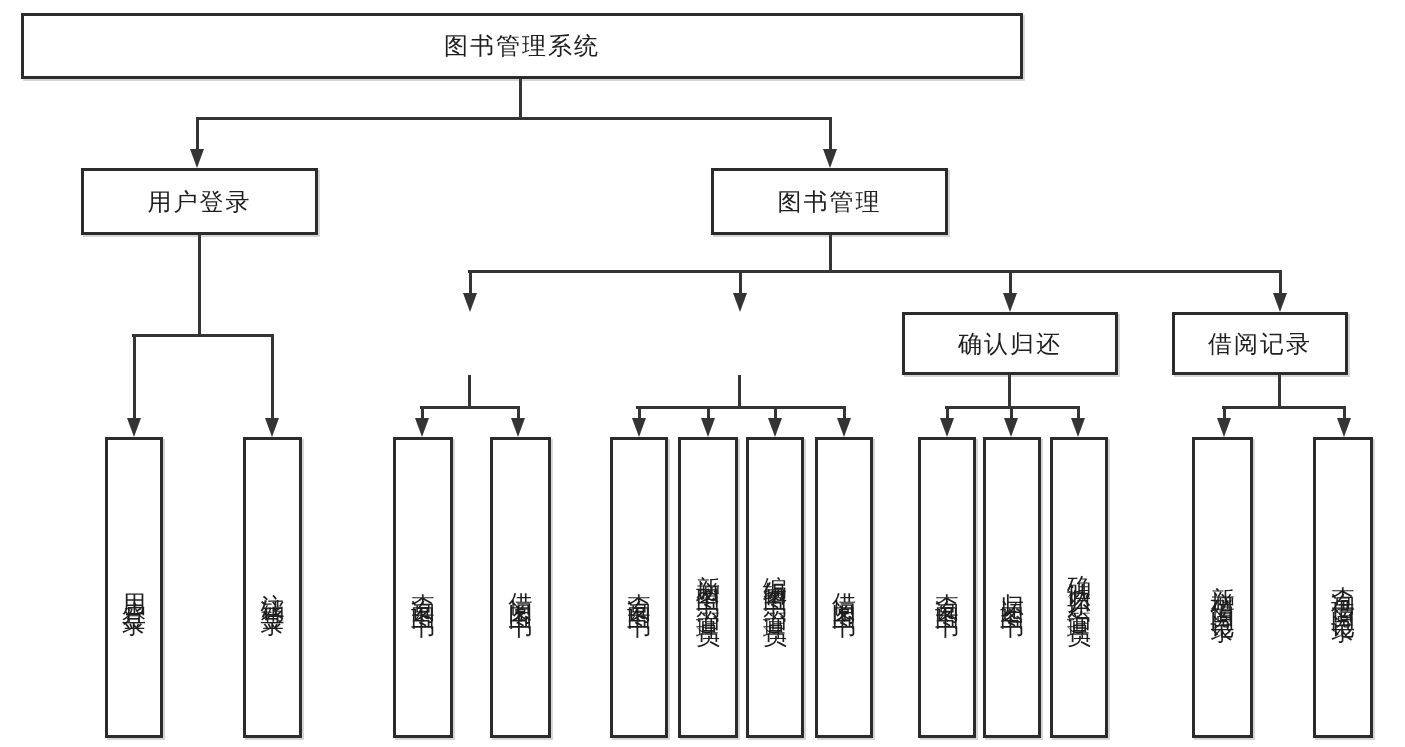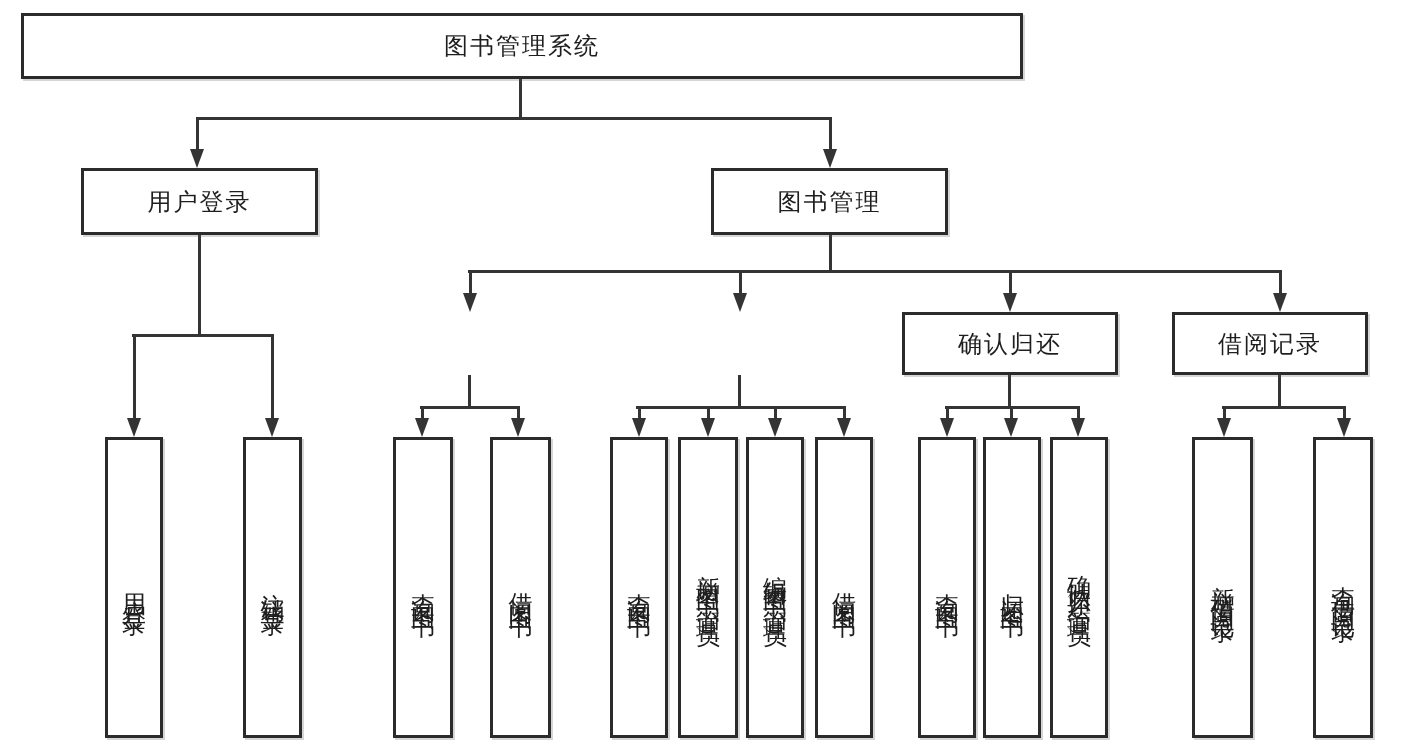--- a/index.html
+++ b/index.html
@@ -111,21 +111,21 @@
   <div class="hbox" style="left:81px;top:168px;width:237px;height:67px;">
     <span class="lbl">用户登录</span>
   </div>
   <div class="hbox" style="left:711px;top:168px;width:237px;height:67px;">
     <span class="lbl">图书管理</span>
   </div>
 
   <div class="hbox" style="left:902px;top:312px;width:216px;height:63px;">
     <span class="lbl">确认归还</span>
   </div>
-  <div class="hbox" style="left:1172px;top:312px;width:196px;height:63px;">
+  <div class="hbox" style="left:1172px;top:312px;width:176px;height:63px;">
     <span class="lbl">借阅记录</span>
   </div>
 
   <div class="vbox" style="left:105px;top:437px;width:58px;height:301px;">
     <span class="vlbl">用户登录</span>
   </div>
   <div class="vbox" style="left:243px;top:437px;width:59px;height:301px;">
     <span class="vlbl">注销登录</span>
   </div>
 

